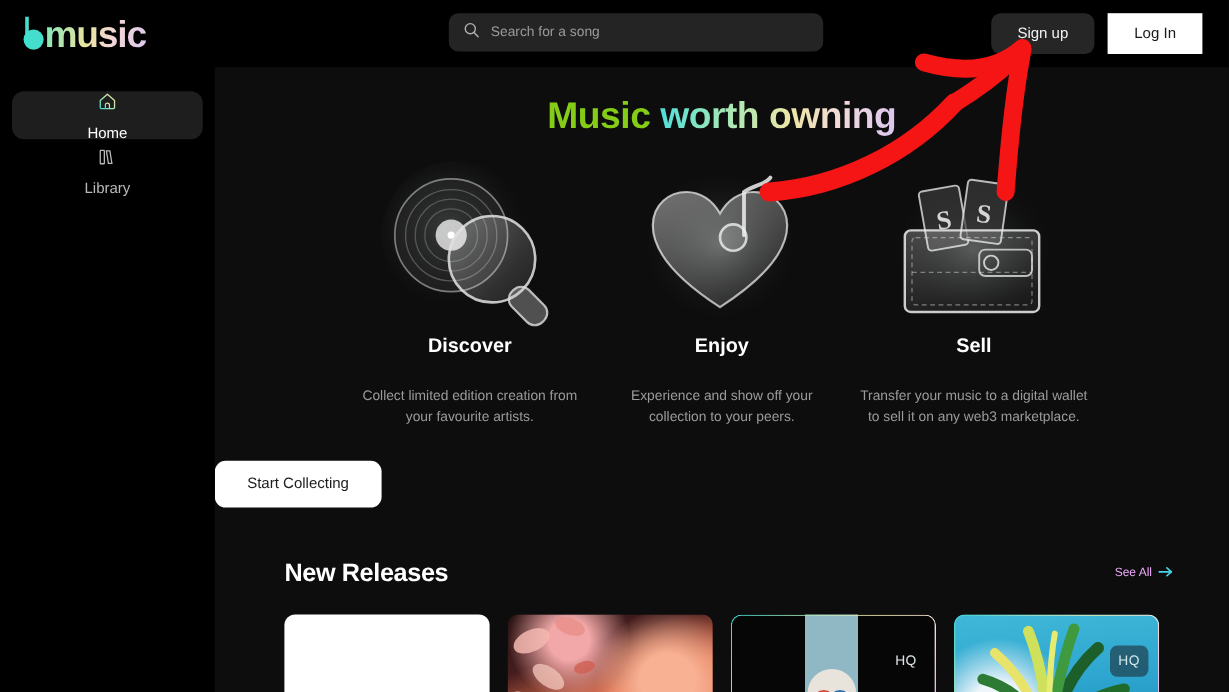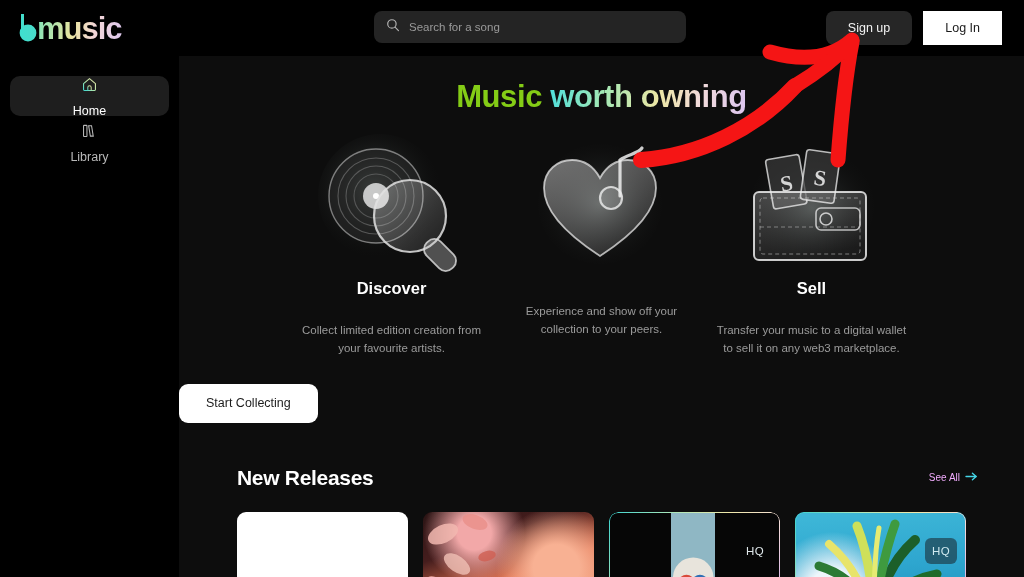--- a/index.html
+++ b/index.html
@@ -247,20 +247,21 @@
                   <stop offset="0" stop-color="#ffffff" stop-opacity="0.42"></stop>
                   <stop offset="1" stop-color="#ffffff" stop-opacity="0.12"></stop>
                 </linearGradient>
               </defs>
               <ellipse cx="72" cy="70" rx="62" ry="60" fill="url(#glowE)"></ellipse>
               <path d="M72 122 C 32 96 16 74 16 54 C 16 36 30 26 44 26 C 56 26 66 33 72 44 C 78 33 88 26 100 26 C 114 26 128 36 128 54 C 128 74 112 96 72 122 Z" fill="url(#glassE)" stroke="#e6e6e6" stroke-opacity="0.75" stroke-width="1.8"></path>
               <path d="M92 62 L92 26 C 100 20 110 20 114 14" fill="none" stroke="#efefef" stroke-opacity="0.85" stroke-width="3.2" stroke-linecap="round"></path>
               <circle cx="83" cy="64" r="11" fill="#ffffff" fill-opacity="0.14" stroke="#efefef" stroke-opacity="0.8" stroke-width="2.2"></circle>
             </svg>
           </div>
+          <h3>Enjoy</h3>
           <p>Experience and show off your collection to your peers.</p>
         </div>
 
         <div class="feature">
           <div class="art">
             <svg width="148" height="140" viewBox="0 0 148 140">
               <defs>
                 <radialGradient id="glowS" cx="50%" cy="52%" r="58%">
                   <stop offset="0" stop-color="#d7efe8" stop-opacity="0.20"></stop>
                   <stop offset="1" stop-color="#000" stop-opacity="0"></stop>

